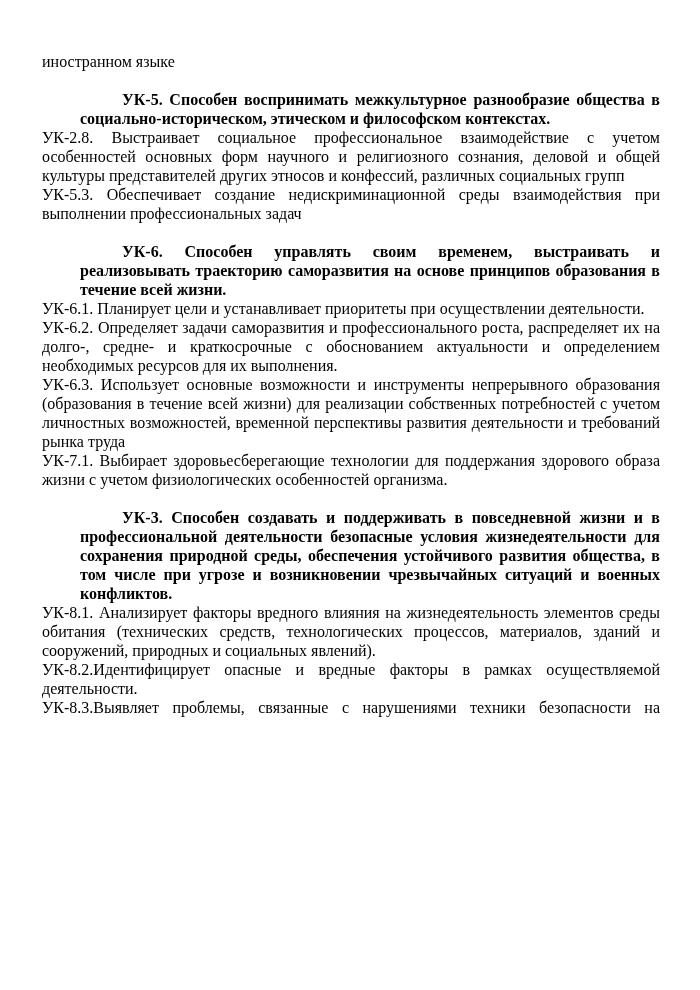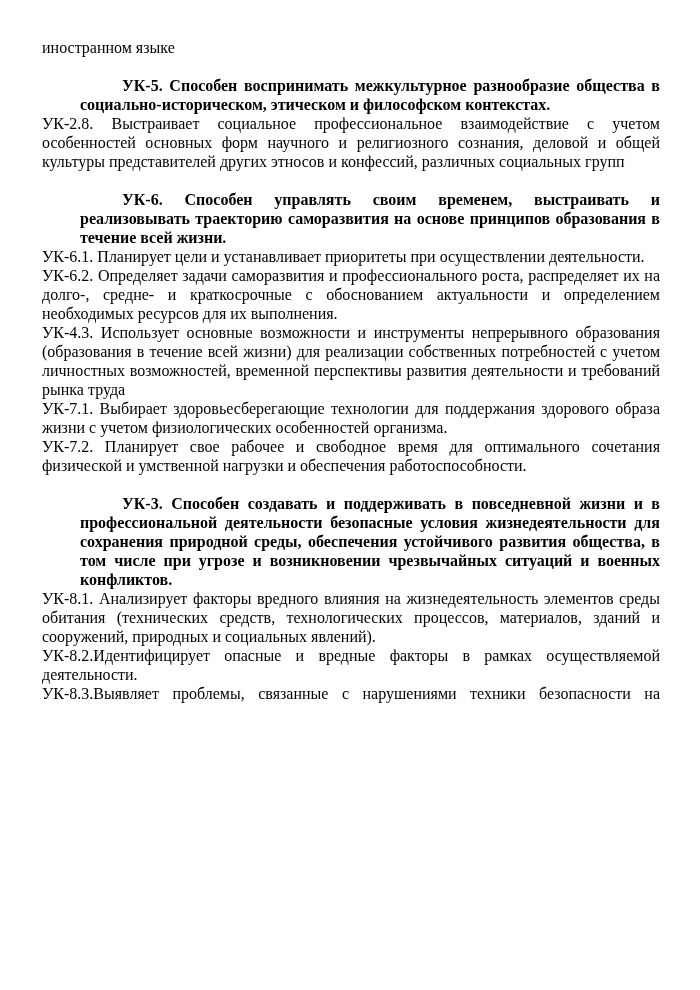--- a/index.html
+++ b/index.html
@@ -7,21 +7,21 @@
     padding: 0;
     background: #ffffff;
   }
   .page {
     position: relative;
     box-sizing: border-box;
     width: 700px;
     height: 990px;
     background: #ffffff;
     color: #000000;
-    padding: 38px 40px 0 42px;
+    padding: 52px 40px 0 42px;
     font-family: "Liberation Serif", "DejaVu Serif", serif;
     font-size: 16px;
     line-height: 19px;
     overflow: hidden;
   }
   .page p {
     margin: 0;
     text-align: justify;
     text-align-last: left;
   }
@@ -38,32 +38,32 @@
 </head>
 <body>
 
 <div class="page">
 
   <p>иностранном языке</p>
 
   <section>
     <p class="heading">УК-5. Способен воспринимать межкультурное разнообразие общества в социально-историческом, этическом и философском контекстах.</p>
     <p>УК-2.8. Выстраивает социальное профессиональное взаимодействие с учетом особенностей основных форм научного и религиозного сознания, деловой и общей культуры представителей других этносов и конфессий, различных социальных групп</p>
+    <p>УК-5.3. Обеспечивает создание недискриминационной среды взаимодействия при выполнении профессиональных задач</p>
   </section>
 
   <section>
     <p class="heading">УК-6. Способен управлять своим временем, выстраивать и реализовывать траекторию саморазвития на основе принципов образования в течение всей жизни.</p>
     <p>УК-6.1. Планирует цели и устанавливает приоритеты при осуществлении деятельности.</p>
     <p>УК-6.2. Определяет задачи саморазвития и профессионального роста, распределяет их на долго-, средне- и краткосрочные с обоснованием актуальности и определением необходимых ресурсов для их выполнения.</p>
-    <p>УК-4.3. Использует основные возможности и инструменты непрерывного образования (образования в течение всей жизни) для реализации собственных потребностей с учетом личностных возможностей, временной перспективы развития деятельности и требований рынка труда</p>
+    <p>УК-6.3. Использует основные возможности и инструменты непрерывного образования (образования в течение всей жизни) для реализации собственных потребностей с учетом личностных возможностей, временной перспективы развития деятельности и требований рынка труда</p>
   </section>
 
   <section>
     <p>УК-7.1. Выбирает здоровьесберегающие технологии для поддержания здорового образа жизни с учетом физиологических особенностей организма.</p>
-    <p>УК-7.2. Планирует свое рабочее и свободное время для оптимального сочетания физической и умственной нагрузки и обеспечения работоспособности.</p>
   </section>
 
   <section>
     <p class="heading">УК-3. Способен создавать и поддерживать в повседневной жизни и в профессиональной деятельности безопасные условия жизнедеятельности для сохранения природной среды, обеспечения устойчивого развития общества, в том числе при угрозе и возникновении чрезвычайных ситуаций и военных конфликтов.</p>
     <p>УК-8.1. Анализирует факторы вредного влияния на жизнедеятельность элементов среды обитания (технических средств, технологических процессов, материалов, зданий и сооружений, природных и социальных явлений).</p>
     <p>УК-8.2.Идентифицирует опасные и вредные факторы в рамках осуществляемой деятельности.</p>
     <p class="justify-last">УК-8.3.Выявляет проблемы, связанные с нарушениями техники безопасности на</p>
   </section>
 
 </div>

